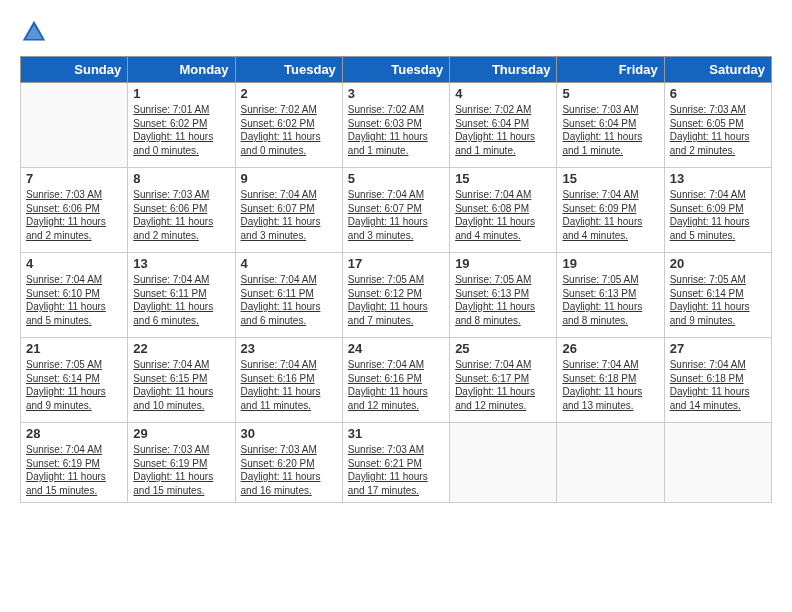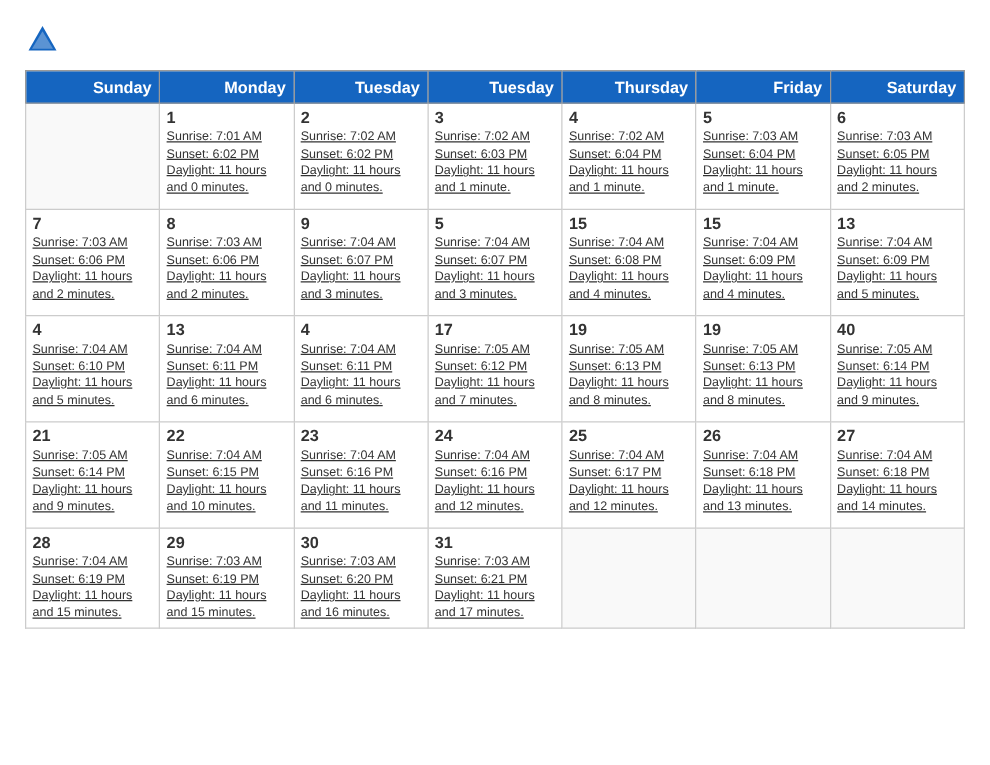--- a/index.html
+++ b/index.html
@@ -261,21 +261,21 @@
 and 8 minutes.</div>
           </td>
           <td>
             <span class="day-num">19</span>
             <div class="day-info" style="white-space: pre-wrap;">Sunrise: 7:05 AM
 Sunset: 6:13 PM
 Daylight: 11 hours
 and 8 minutes.</div>
           </td>
           <td>
-            <span class="day-num">40</span>
+            <span class="day-num">20</span>
             <div class="day-info" style="white-space: pre-wrap;">Sunrise: 7:05 AM
 Sunset: 6:14 PM
 Daylight: 11 hours
 and 9 minutes.</div>
           </td>
         </tr>
         <tr>
           <td>
             <span class="day-num">21</span>
             <div class="day-info" style="white-space: pre-wrap;">Sunrise: 7:05 AM

